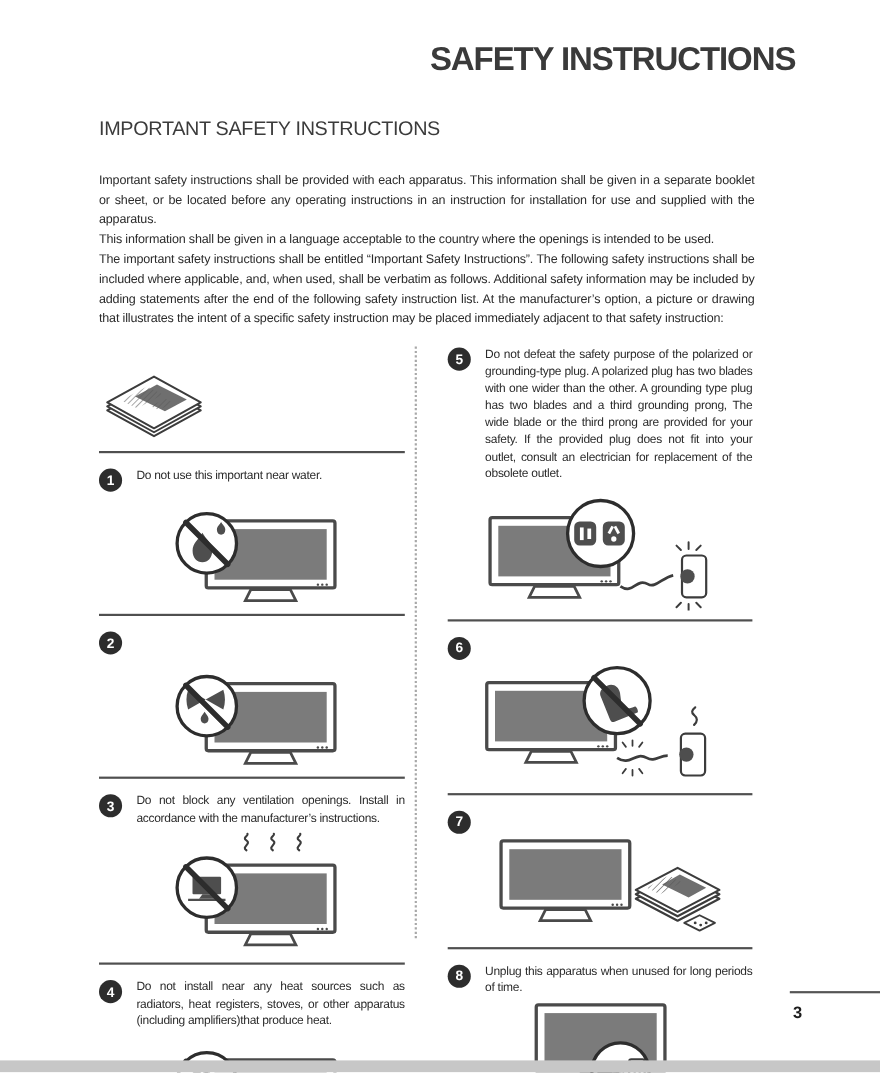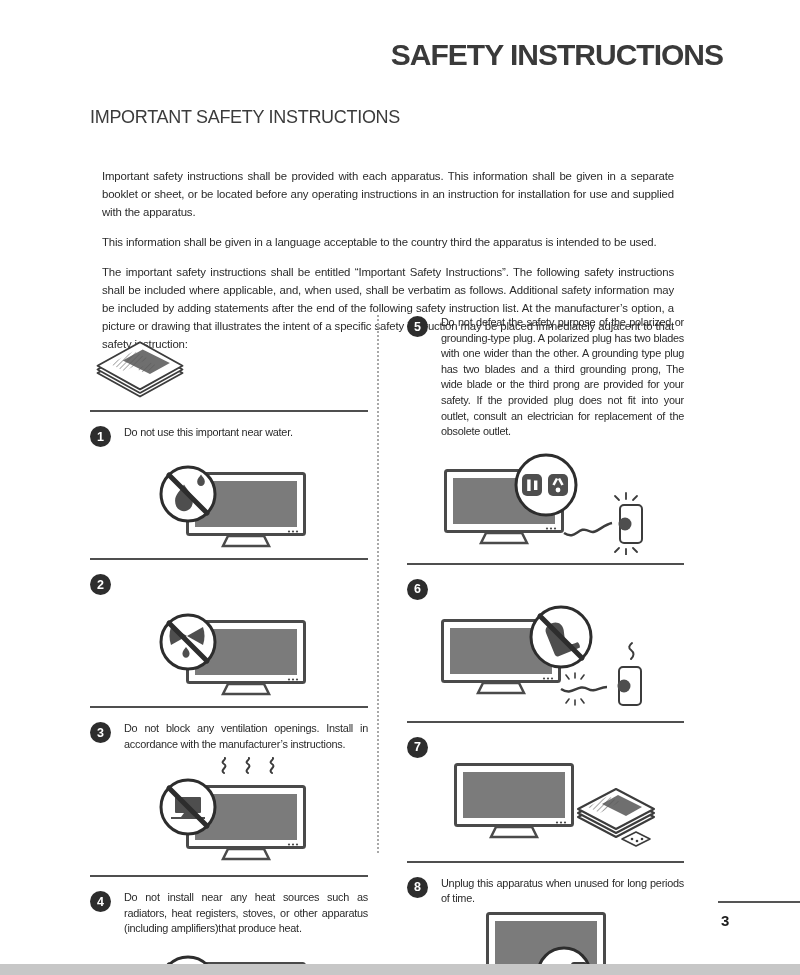--- a/index.html
+++ b/index.html
@@ -11,21 +11,21 @@
   .title{
     position:absolute;top:38px;right:77px;font-size:30px;font-weight:bold;
     letter-spacing:-1px;color:#3a3a3a;white-space:nowrap;
   }
   .heading{
     position:absolute;top:107px;left:90px;font-size:18px;color:#3b3b3b;
     letter-spacing:-0.3px;white-space:nowrap;
   }
   .intro{position:absolute;top:155px;left:90px;width:596px;font-size:11.4px;line-height:18px;
     text-align:justify;letter-spacing:-0.15px;}
-  .intro p{margin:12px;}
+  .intro p{margin:0;}
   .columns{position:absolute;top:315px;left:90px;width:596px;display:flex;align-items:flex-start;}
   .col-left{width:278px;}
   .divider{width:0;border-left:2px dotted #a8a8a8;height:538px;margin-left:9px;}
   .col-right{width:277px;margin-left:28px;}
   .lead{display:flex;justify-content:space-between;align-items:flex-start;}
   .directives{font-size:14px;font-weight:bold;line-height:21px;letter-spacing:-0.2px;padding-top:1px;}
   .lead-icon{margin-top:11px;flex:0 0 auto;}
   .rule{border:none;border-top:2px solid #4f4f4f;margin:8px 0 13px 0;}
   .item{margin:0;}
   .item-head{display:flex;gap:13px;}
@@ -62,21 +62,21 @@
   </defs>
 </svg>
 
 <div class="page">
 
   <div class="title">SAFETY INSTRUCTIONS</div>
   <div class="heading">IMPORTANT SAFETY INSTRUCTIONS</div>
 
   <div class="intro">
     <p>Important safety instructions shall be provided with each apparatus. This information shall be given in a separate booklet or sheet, or be located before any operating instructions in an instruction for installation for use and supplied with the apparatus.</p>
-    <p>This information shall be given in a language acceptable to the country third the apparatus is intended to be used.</p>
+    <p>This information shall be given in a language acceptable to the country where the openings is intended to be used.</p>
     <p>The important safety instructions shall be entitled “Important Safety Instructions”. The following safety instructions shall be included where applicable, and, when used, shall be verbatim as follows. Additional safety information may be included by adding statements after the end of the following safety instruction list. At the manufacturer’s option, a picture or drawing that illustrates the intent of a specific safety instruction may be placed immediately adjacent to that safety instruction:</p>
   </div>
 
   <div class="columns">
 
     <div class="col-left">
 
       <div class="lead">
         <div class="lead-icon">
           <svg viewBox="0 0 110 84" width="100" height="76">

